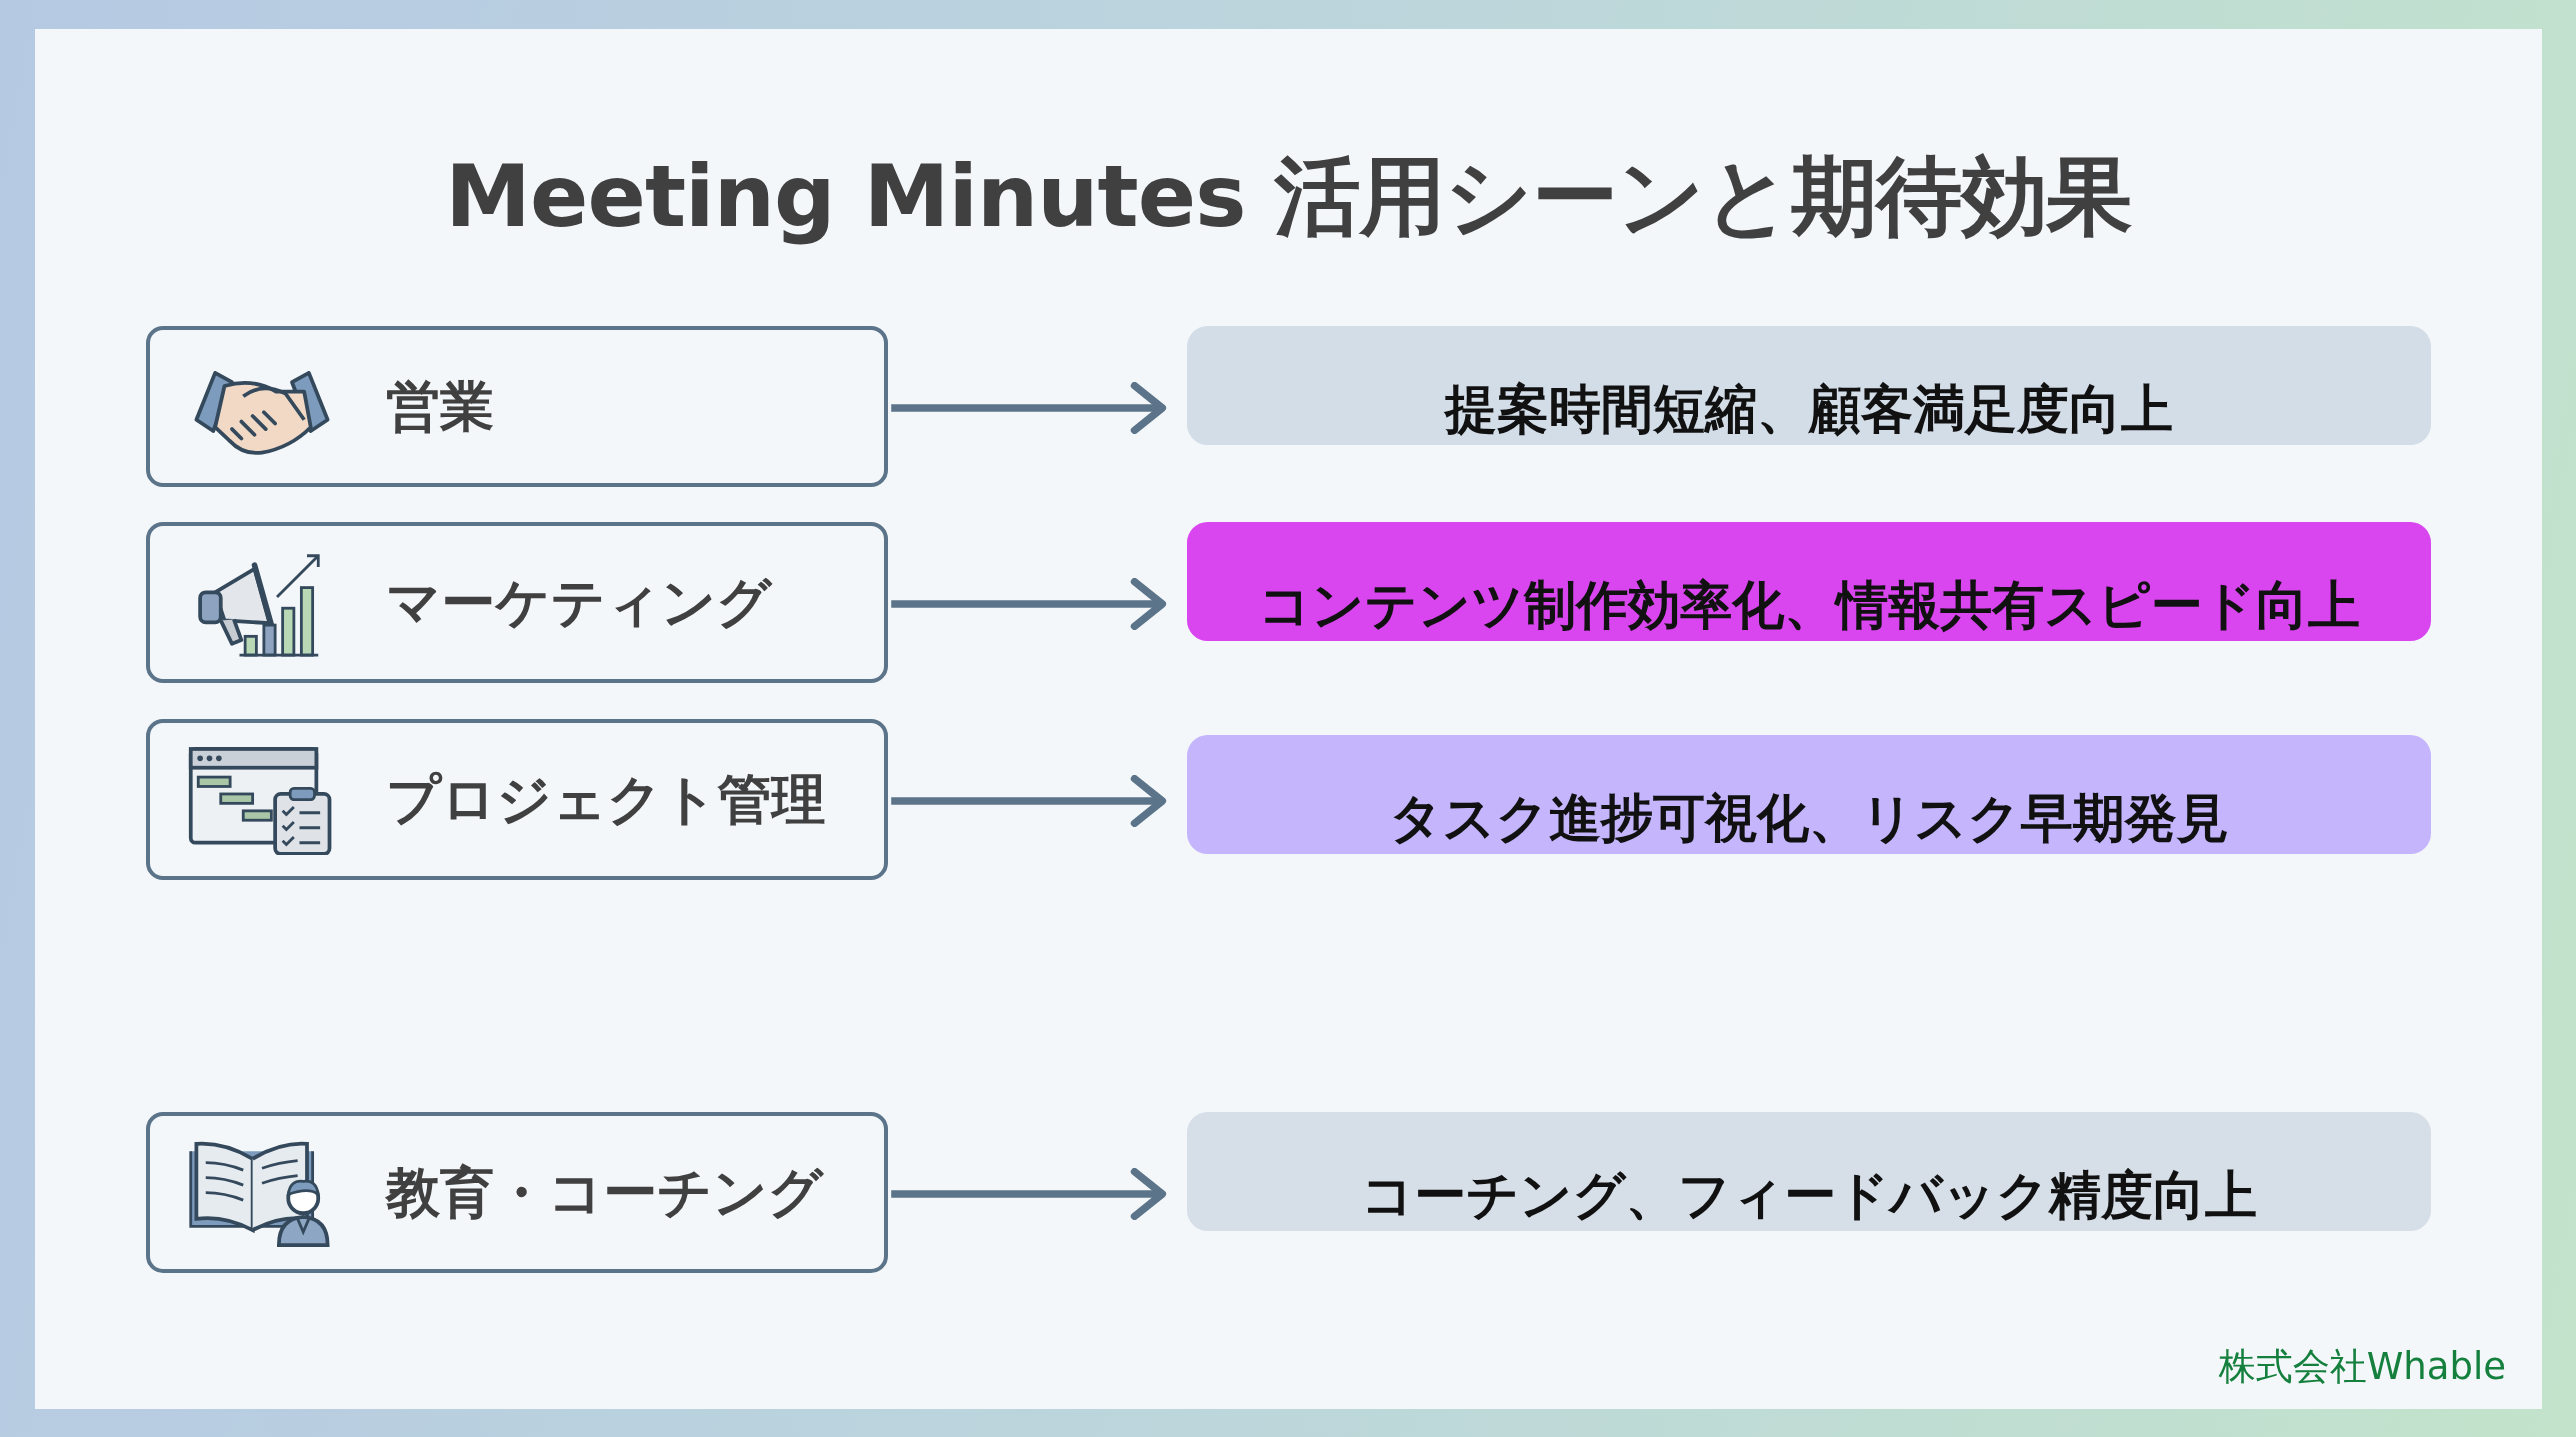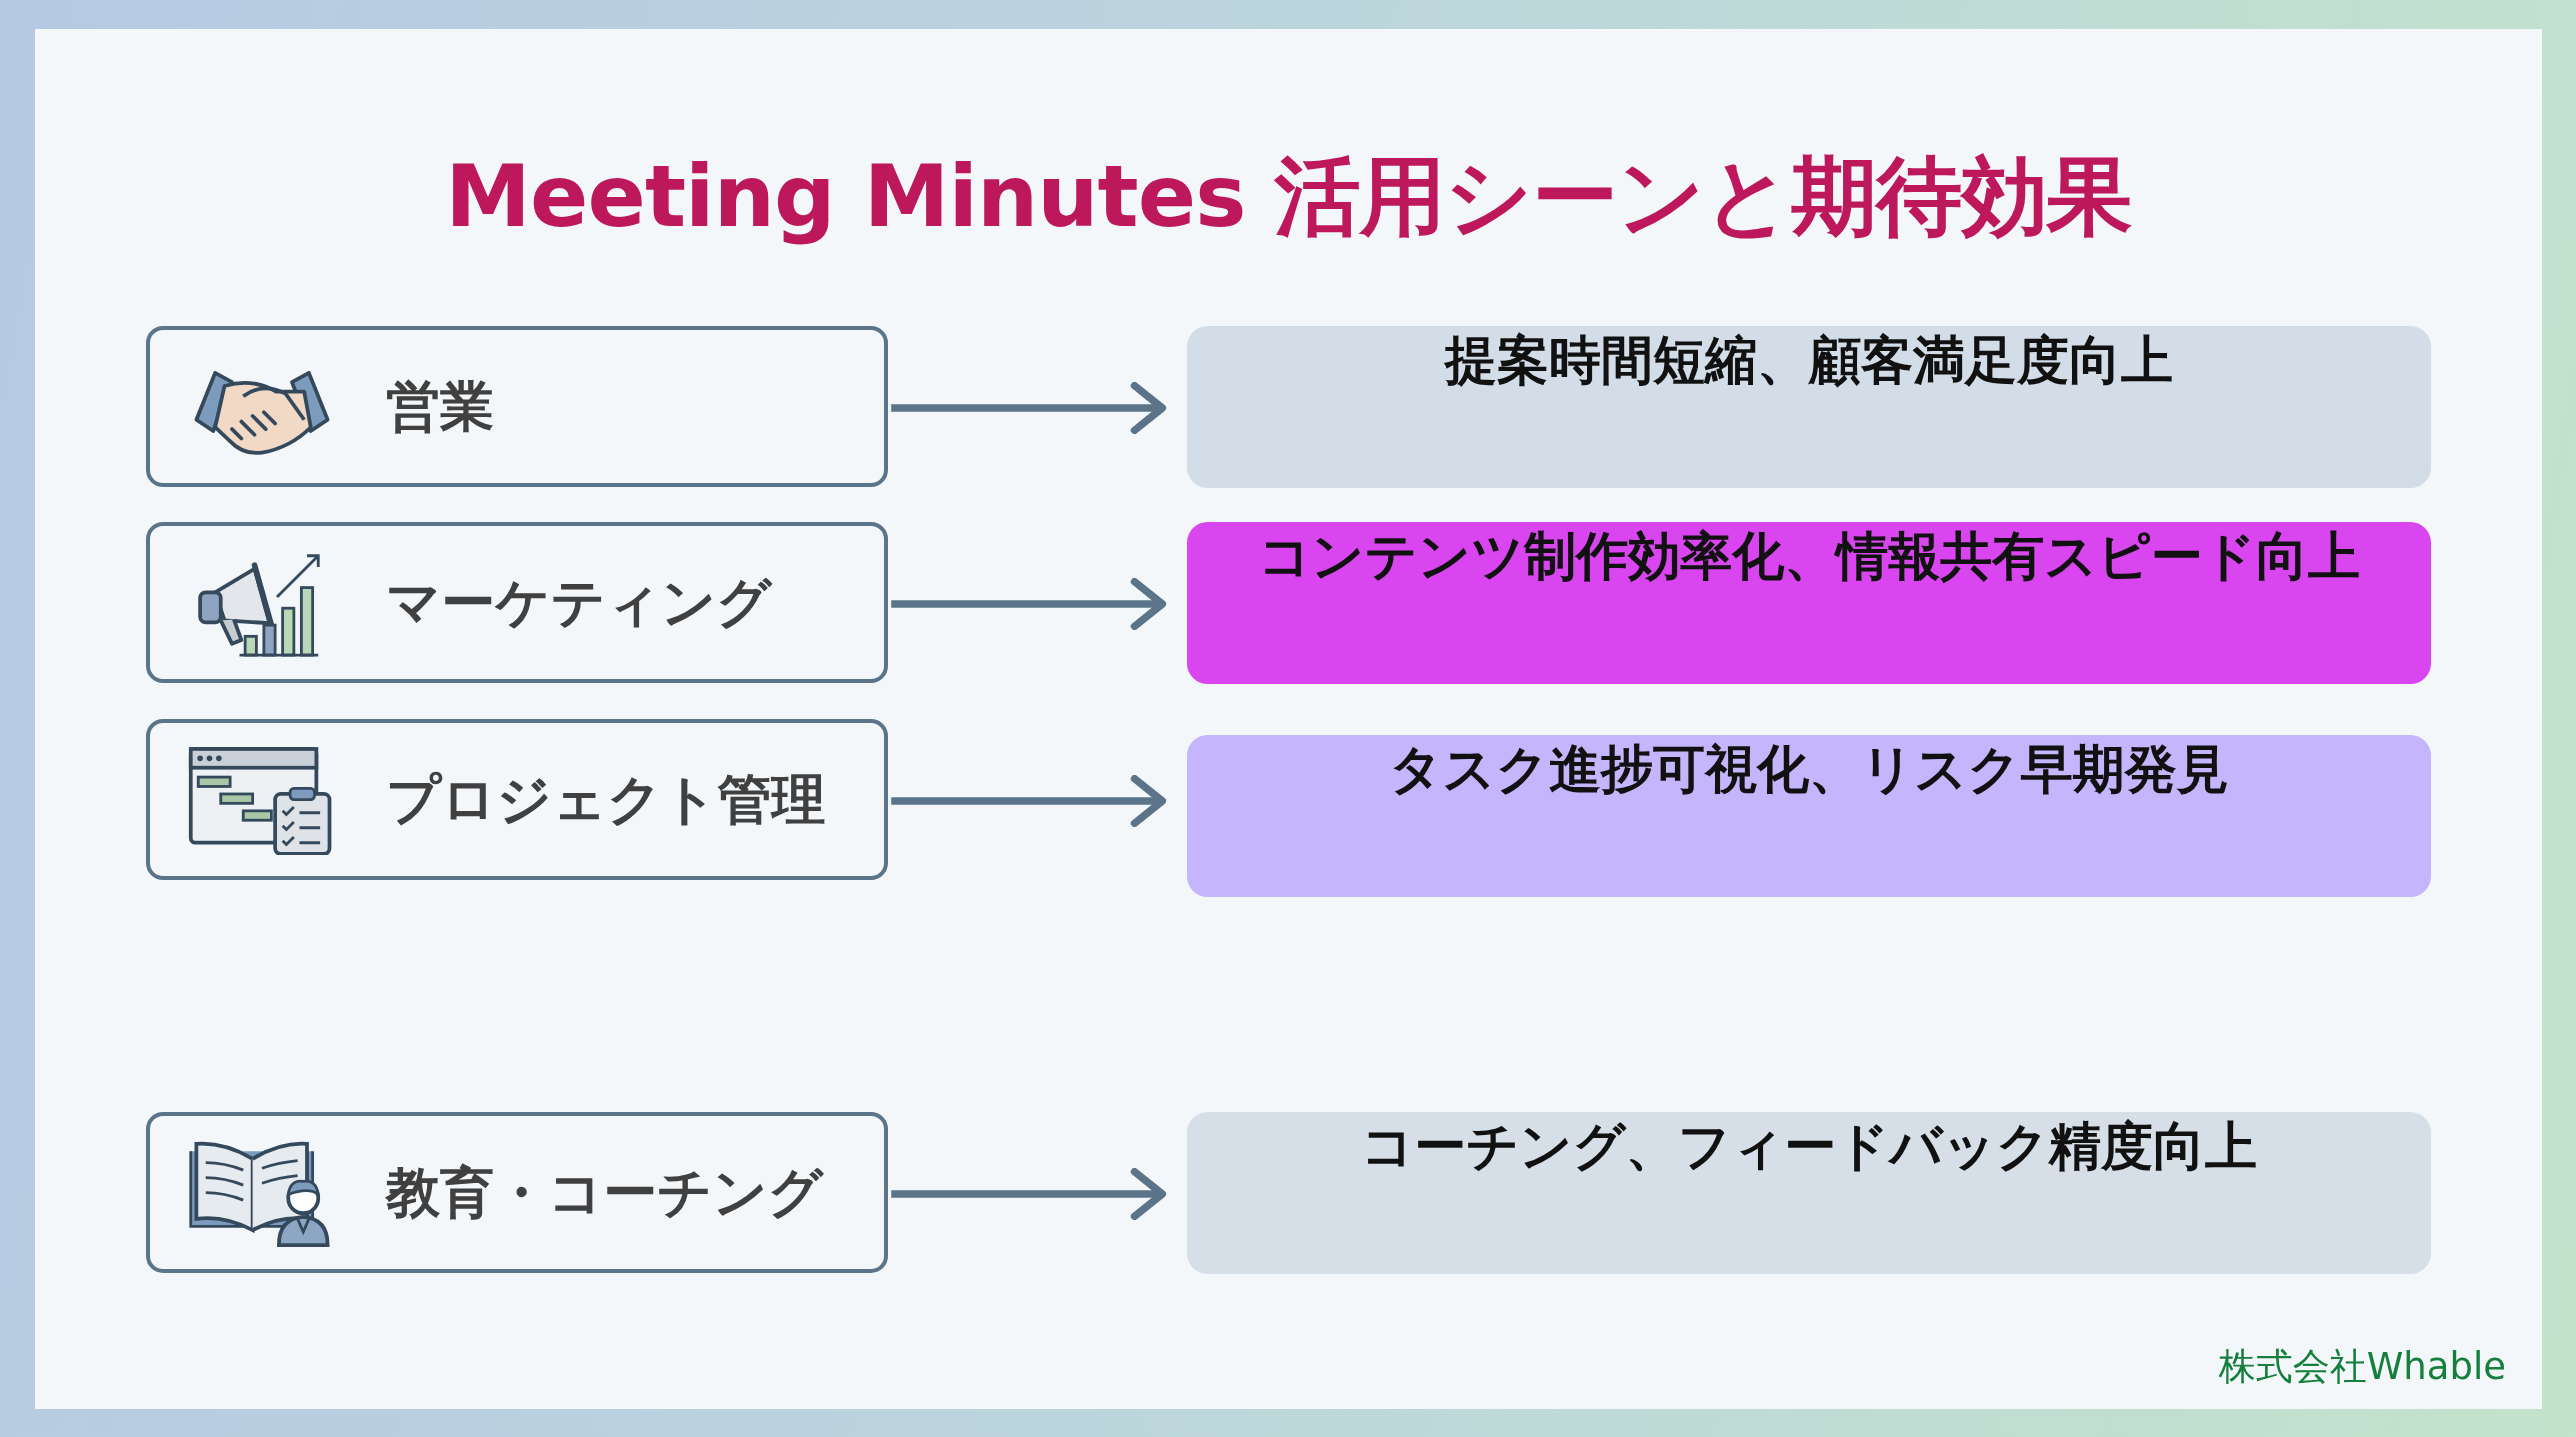--- a/index.html
+++ b/index.html
@@ -7,41 +7,41 @@
     width:2576px; height:1438px; position:relative; overflow:hidden;
     background: linear-gradient(100deg, #b6c9e3 0%, #bcd6dc 50%, #c3e3cb 100%);
     font-family: "DejaVu Sans", "Liberation Sans", sans-serif;
   }
   .card {
     position:absolute; left:35px; top:29px; width:2507px; height:1380px;
     background:#f3f7fa;
   }
   .title {
     position:absolute; left:0; right:0; top:110px; text-align:center;
-    font-size:86px; font-weight:bold; color:#be185d; letter-spacing:-0.9px;
+    font-size:86px; font-weight:bold; color:#404040; letter-spacing:-0.9px;
   }
   .row { position:absolute; left:0; width:2507px; height:162px; }
   .src {
     position:absolute; left:111px; top:0; width:734px; height:153px;
     border:4.7px solid #5b7489; border-radius:17px; background:#f4f7fa;
     box-sizing:content-box;
   }
   .src .icon {
     position:absolute; left:37px; top:24px; width:150px; height:108px;
   }
   .src .label {
     position:absolute; left:236px; top:0; height:184px; line-height:153px;
     font-size:54px; font-weight:bold; color:#404040; white-space:nowrap;
   }
   .arrow {
     position:absolute; left:855px; top:56px; width:281px; height:52px;
   }
   .res {
-    position:absolute; left:1152px; top:0; width:1244px; height:162px;
-    border-radius:20.6px; display:flex; align-items:flex-start; justify-content:center;
+    position:absolute; left:1152px; top:0; width:1244px; height:119px;
+    border-radius:20.6px; display:flex; align-items:flex-end; justify-content:center;
     font-size:52px; font-weight:bold; color:#111; white-space:nowrap;
   }
   .footer {
     position:absolute; right:36px; bottom:17px; font-size:37px; color:#15803d;
   }
 </style>
 </head>
 <body>
 
 <div class="card">

